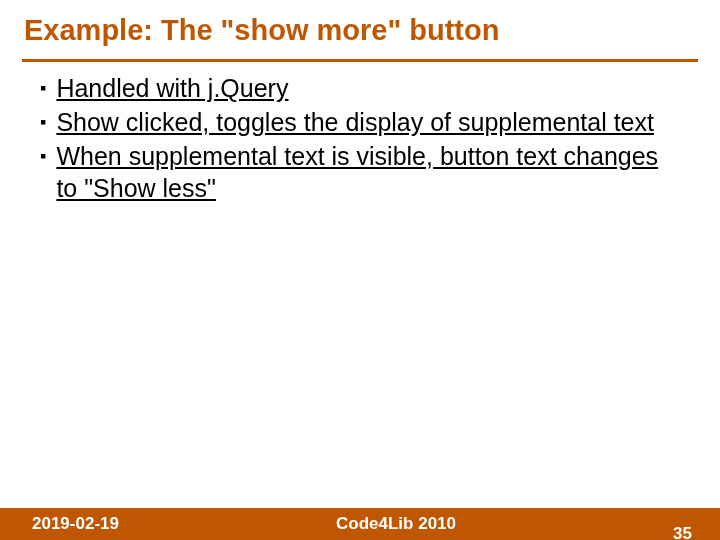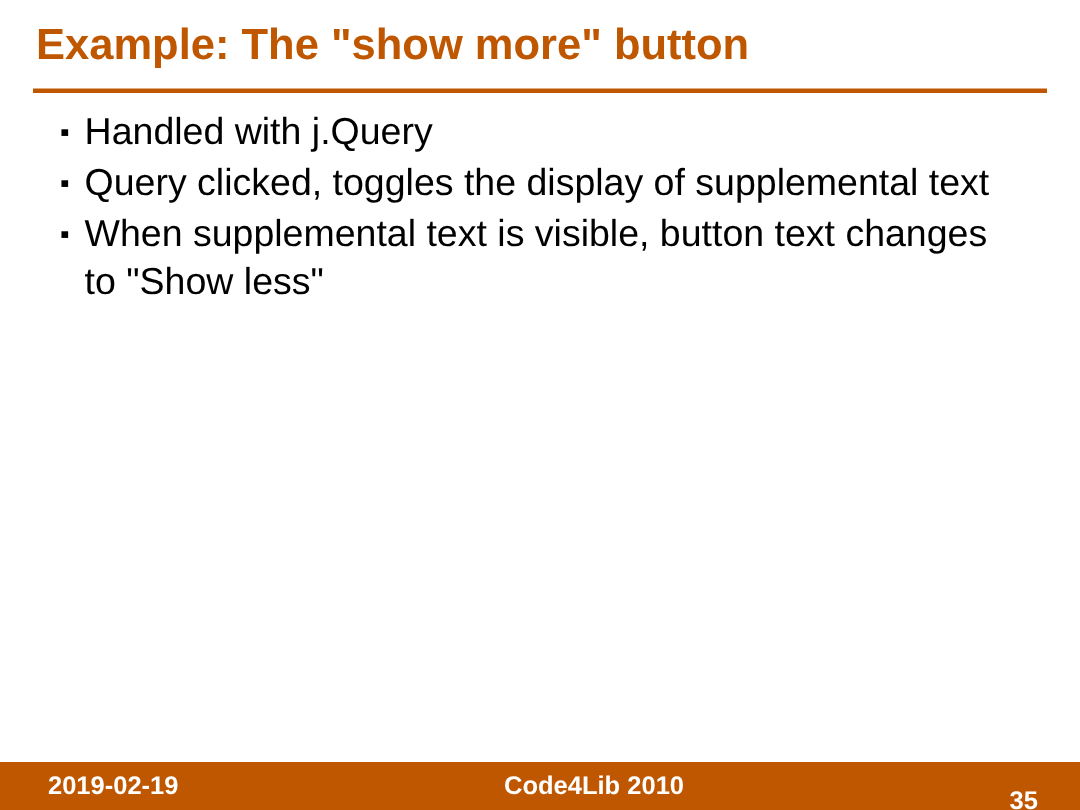--- a/index.html
+++ b/index.html
@@ -40,20 +40,21 @@
   }
   .bullet-marker {
     flex: 0 0 auto;
     margin-right: 10px;
     font-size: 18px;
     line-height: 32px;
     color: #000;
   }
   .bullet-text {
     flex: 1 1 auto;
+    text-decoration: underline;
   }
   .footer {
     position: absolute;
     left: 0;
     right: 0;
     bottom: 0;
     height: 32px;
     background: #bf5700;
     display: flex;
     align-items: center;
@@ -88,21 +89,21 @@
   <hr class="title-rule">
 
   <div class="content">
     <ul class="bullet-list">
       <li class="bullet-item">
         <span class="bullet-marker">▪</span>
         <span class="bullet-text">Handled with j.Query</span>
       </li>
       <li class="bullet-item">
         <span class="bullet-marker">▪</span>
-        <span class="bullet-text">Query clicked, toggles the display of supplemental text</span>
+        <span class="bullet-text">Show clicked, toggles the display of supplemental text</span>
       </li>
       <li class="bullet-item">
         <span class="bullet-marker">▪</span>
         <span class="bullet-text">When supplemental text is visible, button text changes to "Show less"</span>
       </li>
     </ul>
   </div>
 
   <div class="footer">
     <div class="footer-left">2019-02-19</div>

